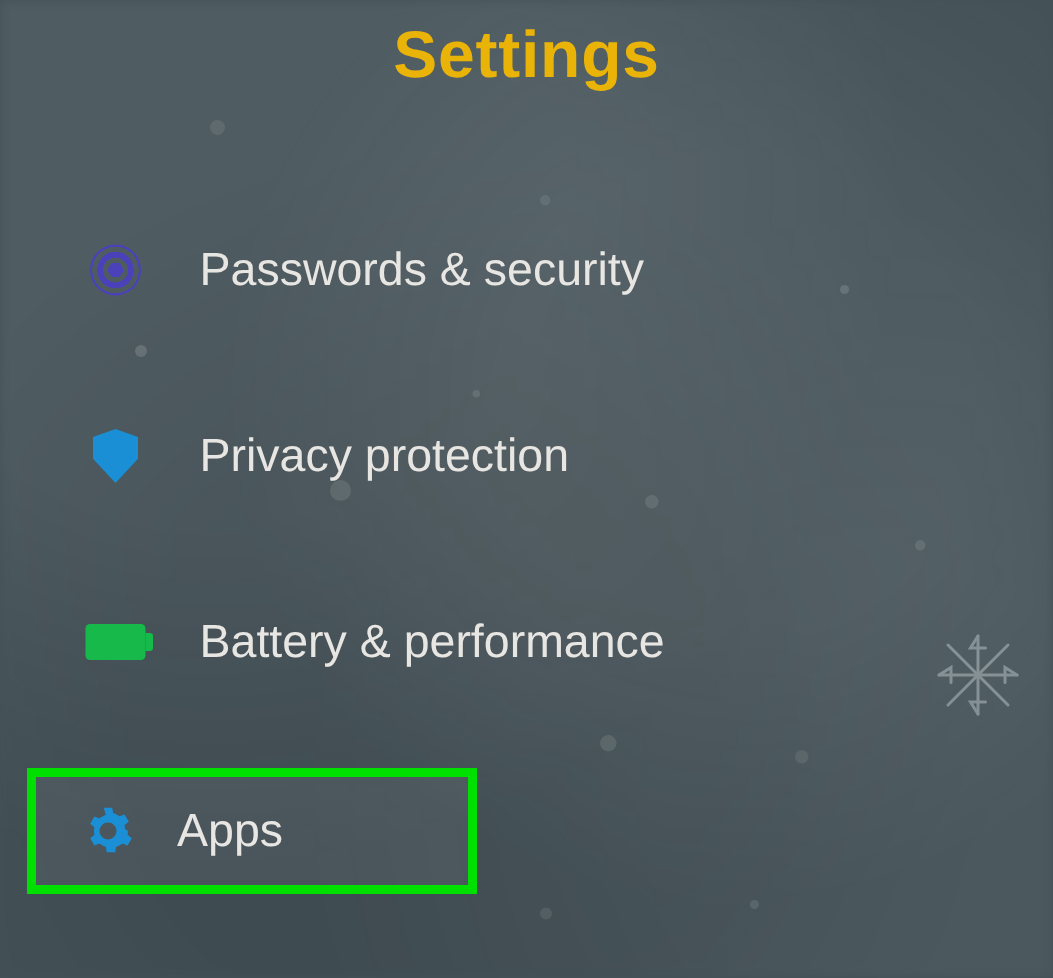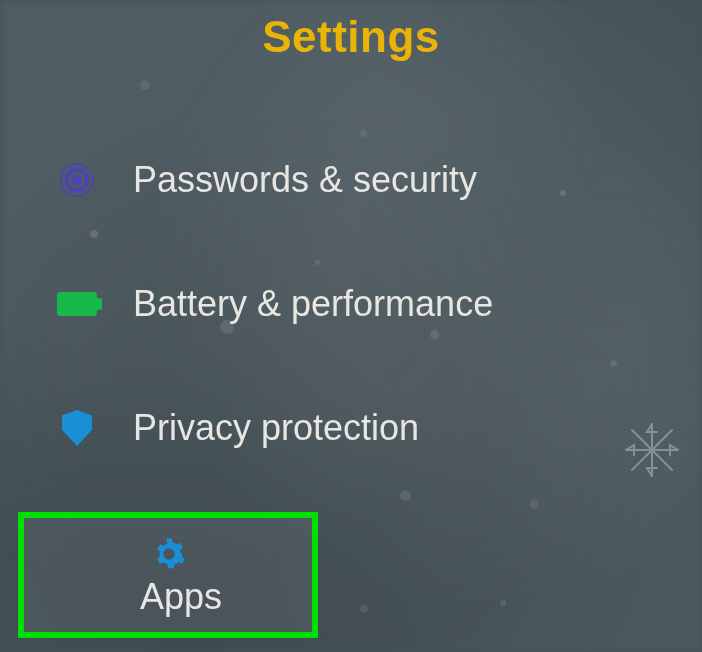--- a/index.html
+++ b/index.html
@@ -70,33 +70,32 @@
     margin-bottom: 44px;
     position: relative;
   }
   .item .icon-wrap {
     width: 44px; height: 44px;
     display: flex; align-items: center; justify-content: center;
     margin-right: 34px;
     flex-shrink: 0;
   }
   .item .label {
-    font-size: 36px;
+    font-size: 31px;
     color: #e8e6e2;
     font-weight: 400;
   }
 
   .highlight {
     border: 6px solid #00e000;
     border-radius: 0;
     background: rgba(255,255,255,0.06);
     margin: 0 0 0 18px;
     width: 300px;
     padding: 14px 0 14px 26px;
-    flex-direction: column;
   }
   .highlight .icon-wrap { margin-right: 24px; }
 
   
   .ic-target {
     width: 34px; height: 34px; border-radius: 50%;
     background:
       radial-gradient(circle, #4a3cc9 0 20%, transparent 21% 34%,
         #4a3cc9 35% 50%, transparent 51% 64%,
         #4a3cc9 65% 80%, transparent 81% 100%);
@@ -161,30 +160,30 @@
 
   <div class="item">
     <div class="icon-wrap">
       <div class="ic-target"></div>
     </div>
     <span class="label">Passwords &amp; security</span>
   </div>
 
   <div class="item">
     <div class="icon-wrap">
-      <div class="ic-battery"></div>
+      <div class="ic-shield"></div>
     </div>
-    <span class="label">Battery &amp; performance</span>
+    <span class="label">Privacy protection</span>
   </div>
 
   <div class="item">
     <div class="icon-wrap">
-      <div class="ic-shield"></div>
+      <div class="ic-battery"></div>
     </div>
-    <span class="label">Privacy protection</span>
+    <span class="label">Battery &amp; performance</span>
   </div>
 
   <div class="item highlight">
     <div class="icon-wrap ic-gear">
       <svg viewBox="0 0 24 24">
           <path fill="#1a8fd6" d="M12 8a4 4 0 1 0 0 8 4 4 0 0 0 0-8zm9.4 4c0 .6-.1 1.2-.2 1.8l2 1.6-2 3.4-2.4-.9c-.9.7-1.9 1.3-3 1.6l-.4 2.5h-4l-.4-2.5c-1.1-.3-2.1-.9-3-1.6l-2.4.9-2-3.4 2-1.6c-.1-.6-.2-1.2-.2-1.8s.1-1.2.2-1.8l-2-1.6 2-3.4 2.4.9c.9-.7 1.9-1.3 3-1.6L10 1h4l.4 2.5c1.1.3 2.1.9 3 1.6l2.4-.9 2 3.4-2 1.6c.1.6.2 1.2.2 1.8z"></path>
         </svg>
     </div>
     <span class="label">Apps</span>
   </div>

